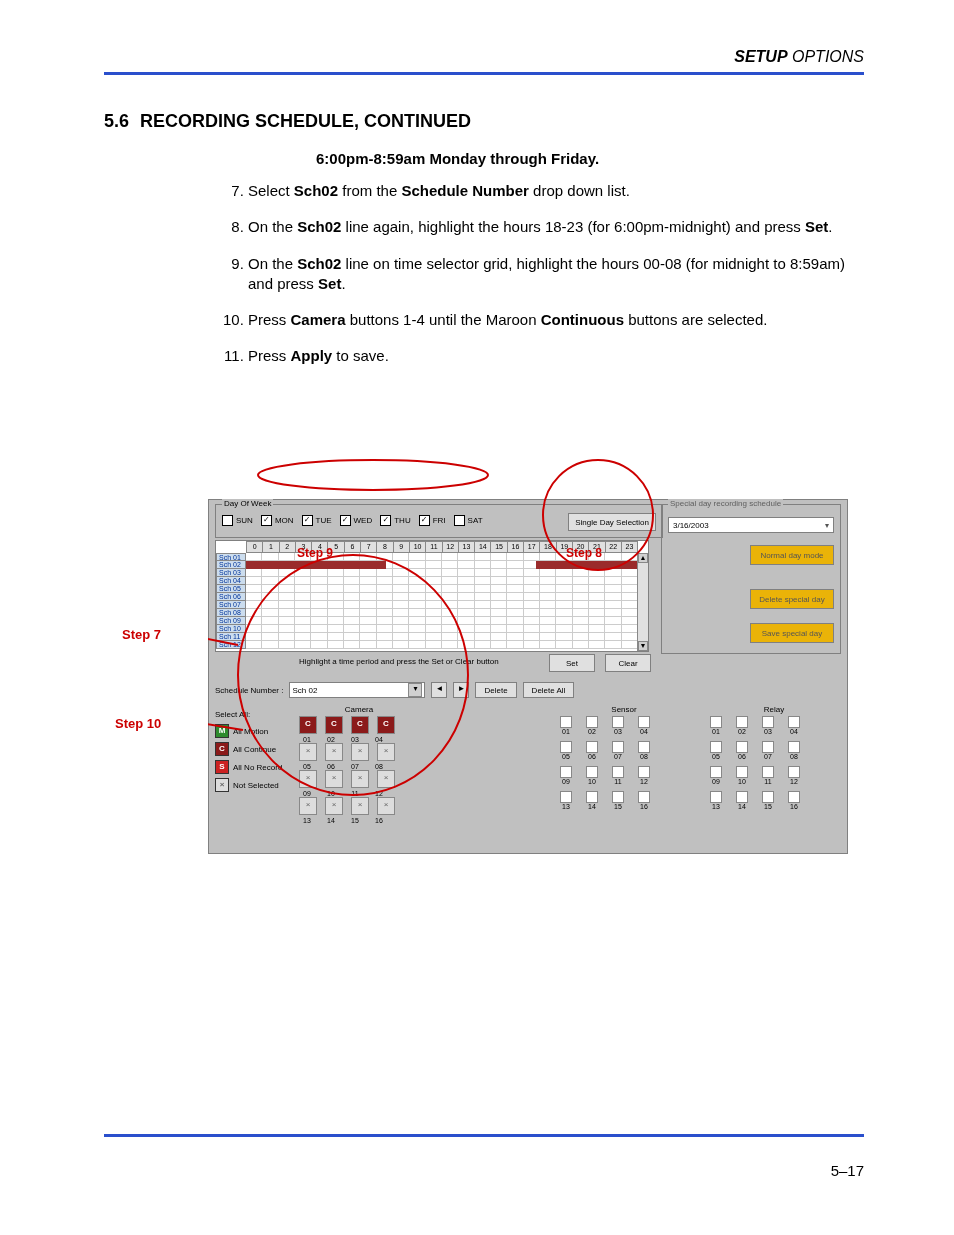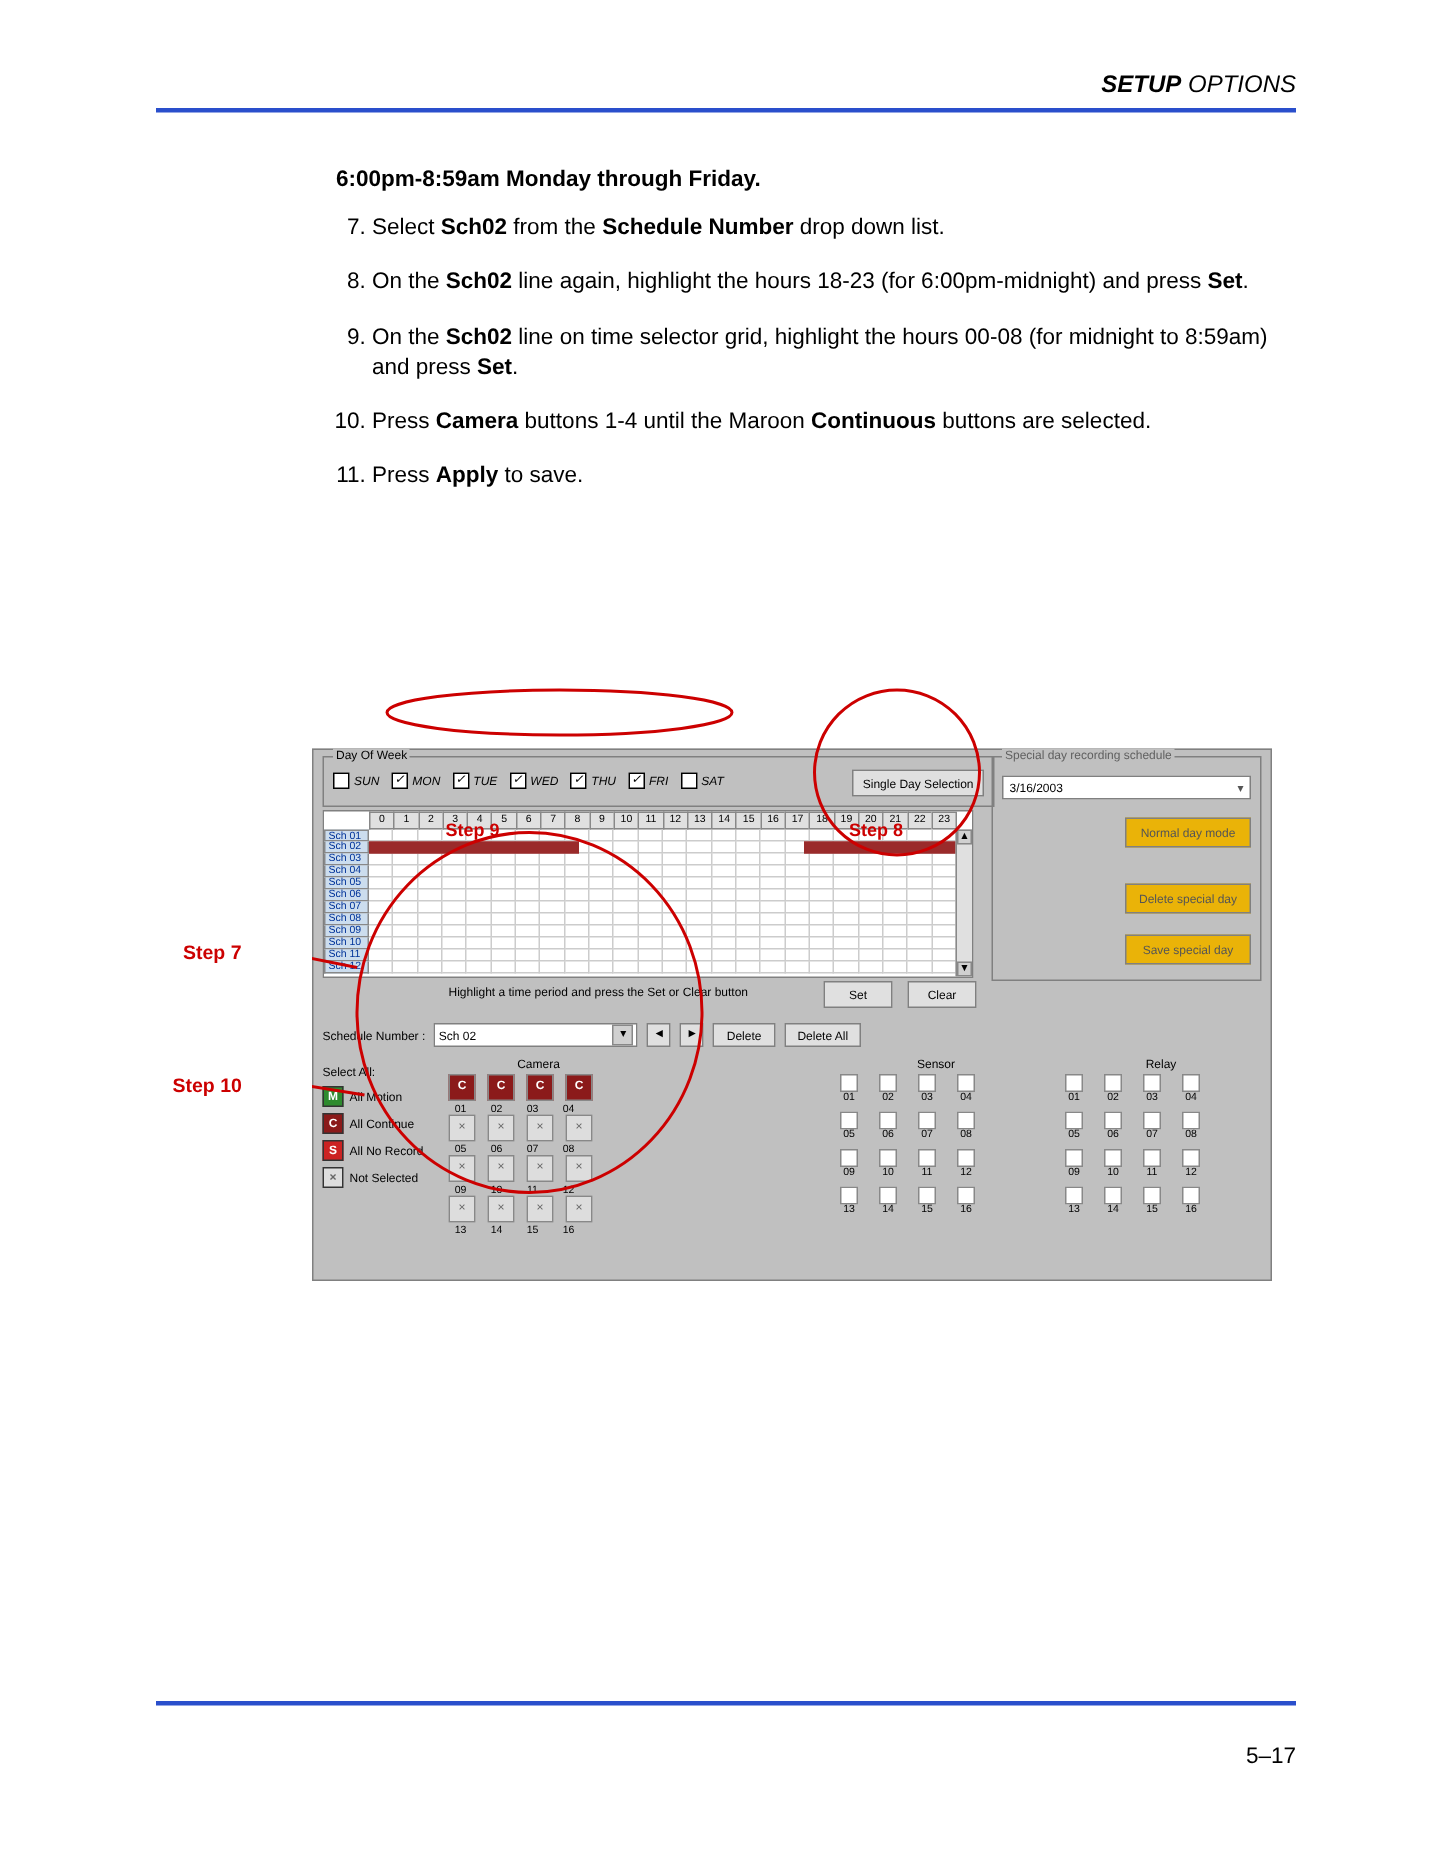--- a/index.html
+++ b/index.html
@@ -45,21 +45,21 @@
     font-size: 18px;
     margin-bottom: 18px;
   }
   .sec-num { display: inline-block; width: 36px; }
   .steps-title {
     font-weight: bold;
     font-size: 15px;
     margin-left: 120px;
     margin-bottom: 14px;
   }
-  .steps-title .indent2 { display: block;}
+  .steps-title .indent2 { margin-left: 92px; display: block;}
   ol.steps {
     margin: 0 0 10px 120px;
     padding-left: 24px;
     font-size: 15px;
   }
   ol.steps li { margin-bottom: 16px; line-height: 1.35; }
   .b { font-weight: bold; }
 
   
   .ui-wrap {
@@ -91,21 +91,20 @@
   .dow-legend {
     position: absolute; top: -6px; left: 6px;
     background: #c0c0c0; padding: 0 2px;
   }
   .dow-row {
     position: absolute;
     left: 6px; top: 10px;
     display: flex;
     gap: 8px;
     align-items: center;
-    font-style: italic;
   }
   .chk { display: flex; align-items: center; gap: 3px; }
   .chkbox {
     width: 9px; height: 9px;
     background: #fff;
     border: 1px solid #000;
     font-size: 8px; line-height: 8px;
     text-align: center;
   }
   .sdsel-btn {
@@ -364,20 +363,23 @@
 </style>
 </head>
 <body>
 
 <div class="page">
   <div class="header-right">
     <span class="bold">SETUP</span><span> OPTIONS</span>
   </div>
   <hr class="rule">
 
+  <div class="sec-heading">
+    <span class="sec-num">5.6</span><span>RECORDING SCHEDULE, CONTINUED</span>
+  </div>
 
   <div class="steps-title">
     <span class="indent2">6:00pm-8:59am Monday through Friday.</span>
   </div>
 
   <ol class="steps" start="7">
     <li>
       <span>Select </span><span class="b">Sch02</span><span> from the </span><span class="b">Schedule Number</span><span> drop down list.</span>
     </li>
     <li>

